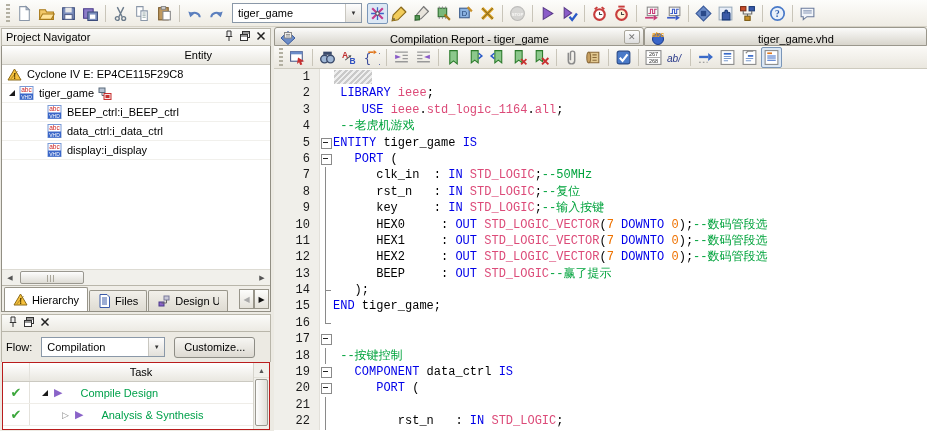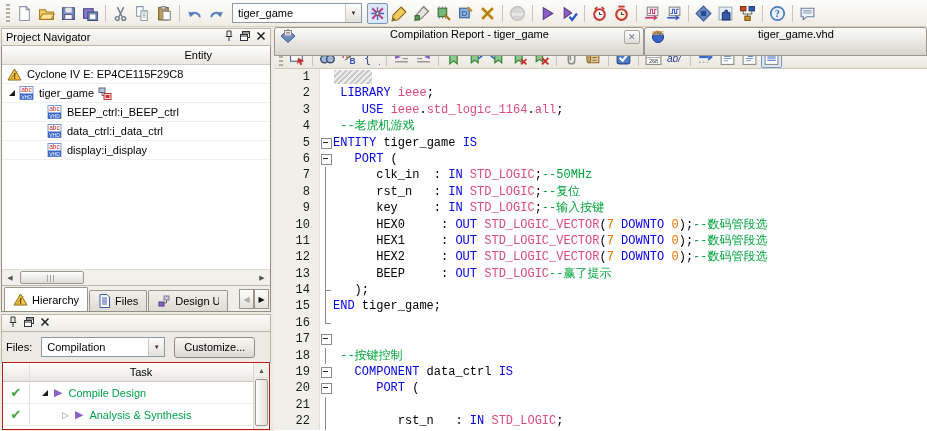--- a/index.html
+++ b/index.html
@@ -72,29 +72,29 @@
     background:linear-gradient(#F7F6F3,#DDDAD2)}
   .task-table{flex:1;position:relative;background:#fff;border:1px solid #b91c1c;margin:0 1px 1px 1px;min-height:0;overflow:hidden}
   .task-header{height:19px;display:flex;align-items:center;background:linear-gradient(#FFF,#E9E7E0);border-bottom:1px solid #CBC9C1;padding-right:17px}
   .scol{width:27px;flex:0 0 27px;height:100%;border-right:1px solid #E4E2DC;display:flex;align-items:center;justify-content:center}
   .th{flex:1;text-align:center}
   .trow{height:22px;display:flex;align-items:center;border-bottom:1px solid #EFEDE8;padding-right:17px}
   .trow .check{color:#3CA73C;font-size:13px;font-weight:bold}
   .trow .exp-open{width:0;height:0;border-bottom:6px solid #1a1a1a;border-left:6px solid transparent}
   .trow .exp-closed{color:#8a8a8a;font-size:9px}
   .trow .play{color:#8A63C8;font-size:11px}
-  .trow .tl{margin-left:6px;color:#00A14B}
+  .trow .tl{margin-left:18px;color:#00A14B}
   .vscroll{position:absolute;top:0;right:0;bottom:0;width:16px;background:#F1F0EB;border-left:1px solid #D6D4CC}
   .varrow{height:15px;display:flex;align-items:center;justify-content:center;font-size:7px;color:#555;border-bottom:1px solid #E2E0D8}
   .vthumb{position:absolute;left:1px;right:1px;top:16px;bottom:3px;background:linear-gradient(to right,#FDFDFD,#E0DED7);
     border:1px solid #9A9890;border-radius:2px}
 
   
   .doc-tabs{height:19px;flex:0 0 19px;display:flex;background:#ECEAE3;padding-top:0}
-  .dtab{height:29px;display:flex;align-items:flex-start;border:1px solid #9A978C;border-radius:3px 3px 0 0;
+  .dtab{height:19px;display:flex;align-items:flex-end;border:1px solid #9A978C;border-radius:3px 3px 0 0;
     background:linear-gradient(#FBFBFA,#D8D5CC);position:relative;font-size:11px}
   .dtab .di{margin-left:5px}
   .dtab .dt{flex:1;text-align:center;padding:0 20px;white-space:nowrap;overflow:hidden}
   .dclose{position:absolute;right:3px;top:2px;width:16px;height:14px;border:1px solid #A9A69B;border-radius:2px;
     background:linear-gradient(#FFF,#DDD);color:#777;font-size:9px;line-height:12px;text-align:center;padding:0}
   .ed-toolbar{height:23px;flex:0 0 23px;display:flex;align-items:center;gap:1px;padding:0 2px;
     background:linear-gradient(#FBFAF7,#EAE7DF);border-bottom:1px solid #CDCABE}
   .code-area{flex:1;background:#fff;overflow:hidden;position:relative;cursor:text}
   .cl{display:flex;height:16.4px;position:relative}
   .gut{width:46px;flex:0 0 46px;background:#F0EFEA;border-right:1px solid #E2E0DA;
@@ -536,21 +536,21 @@
                   </svg></span>
               </button>
               <button class="pbtn">
                 <span><svg width="12" height="12" viewBox="0 0 12 12">
                     <path d="M2.5 2.5l7 7M9.5 2.5l-7 7" stroke="#222" stroke-width="1.5"></path>
                   </svg></span>
               </button>
             </span>
         </div>
         <div class="flow-row">
-          <span>Files:</span>
+          <span>Flow:</span>
           <div class="combo" id="flow-combo">
             <span class="cv">Compilation</span>
             <span class="ca">▼</span>
           </div>
           <button class="btn">Customize...</button>
         </div>
         <div class="task-table">
           <div class="task-header">
             <span class="scol"></span>
             <span class="th">Task</span>

